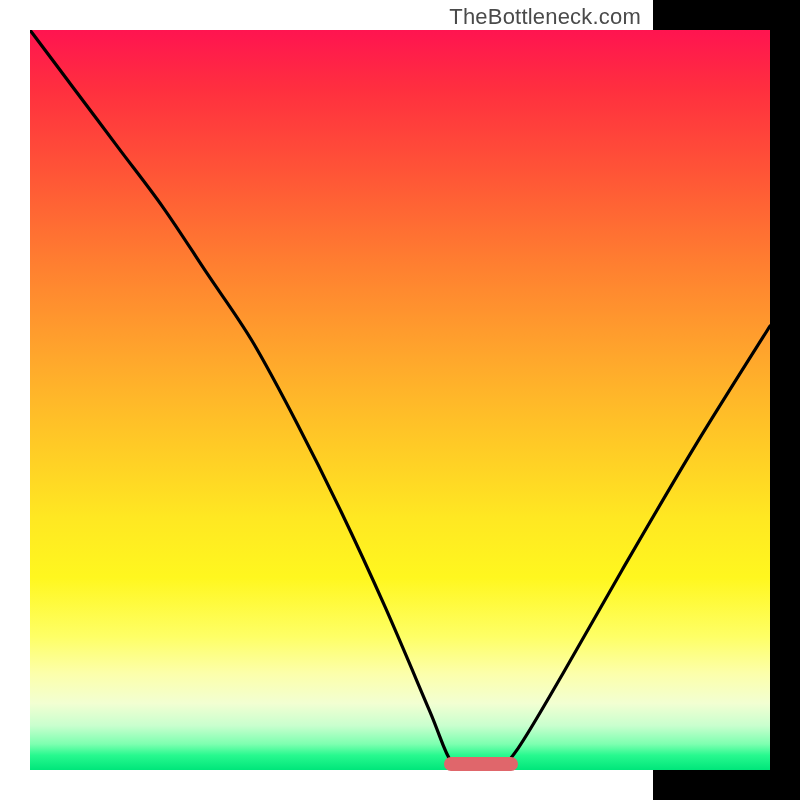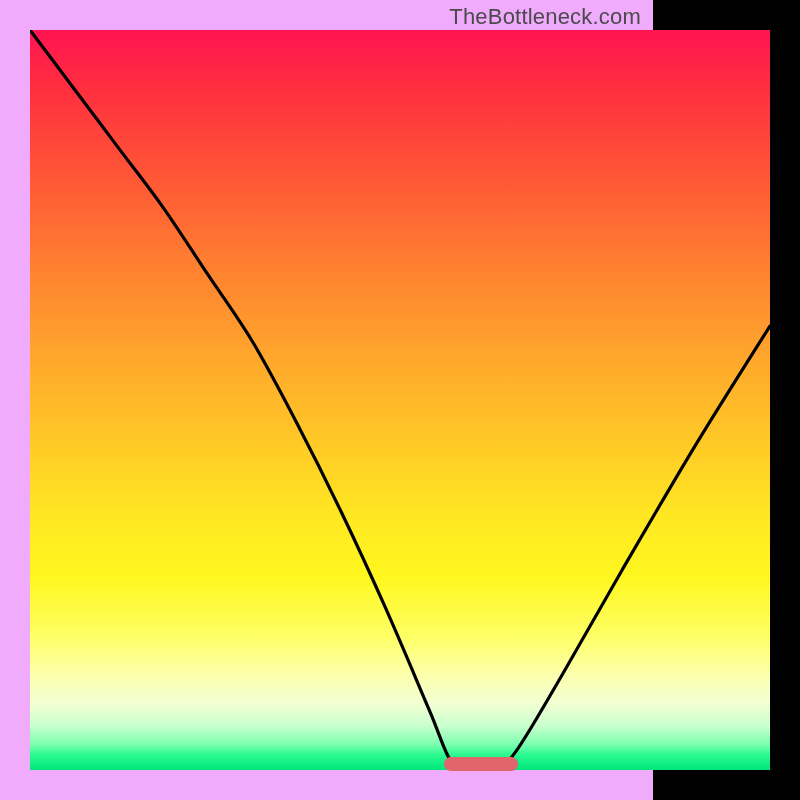--- a/index.html
+++ b/index.html
@@ -8,21 +8,21 @@
     background: #000;
     width: 800px;
     height: 800px;
     overflow: hidden;
     font-family: Arial, Helvetica, sans-serif;
   }
   .frame {
     position: relative;
     width: 653px;
     height: 800px;
-    background: #f0abfc;
+    background: #ffffff;
     text-decoration: underline;
   }
   .watermark {
     position: absolute;
     top: 4px;
     right: 12px;
     color: #4a4a4a;
     font-size: 22px;
     font-weight: 500;
     letter-spacing: 0.2px;

